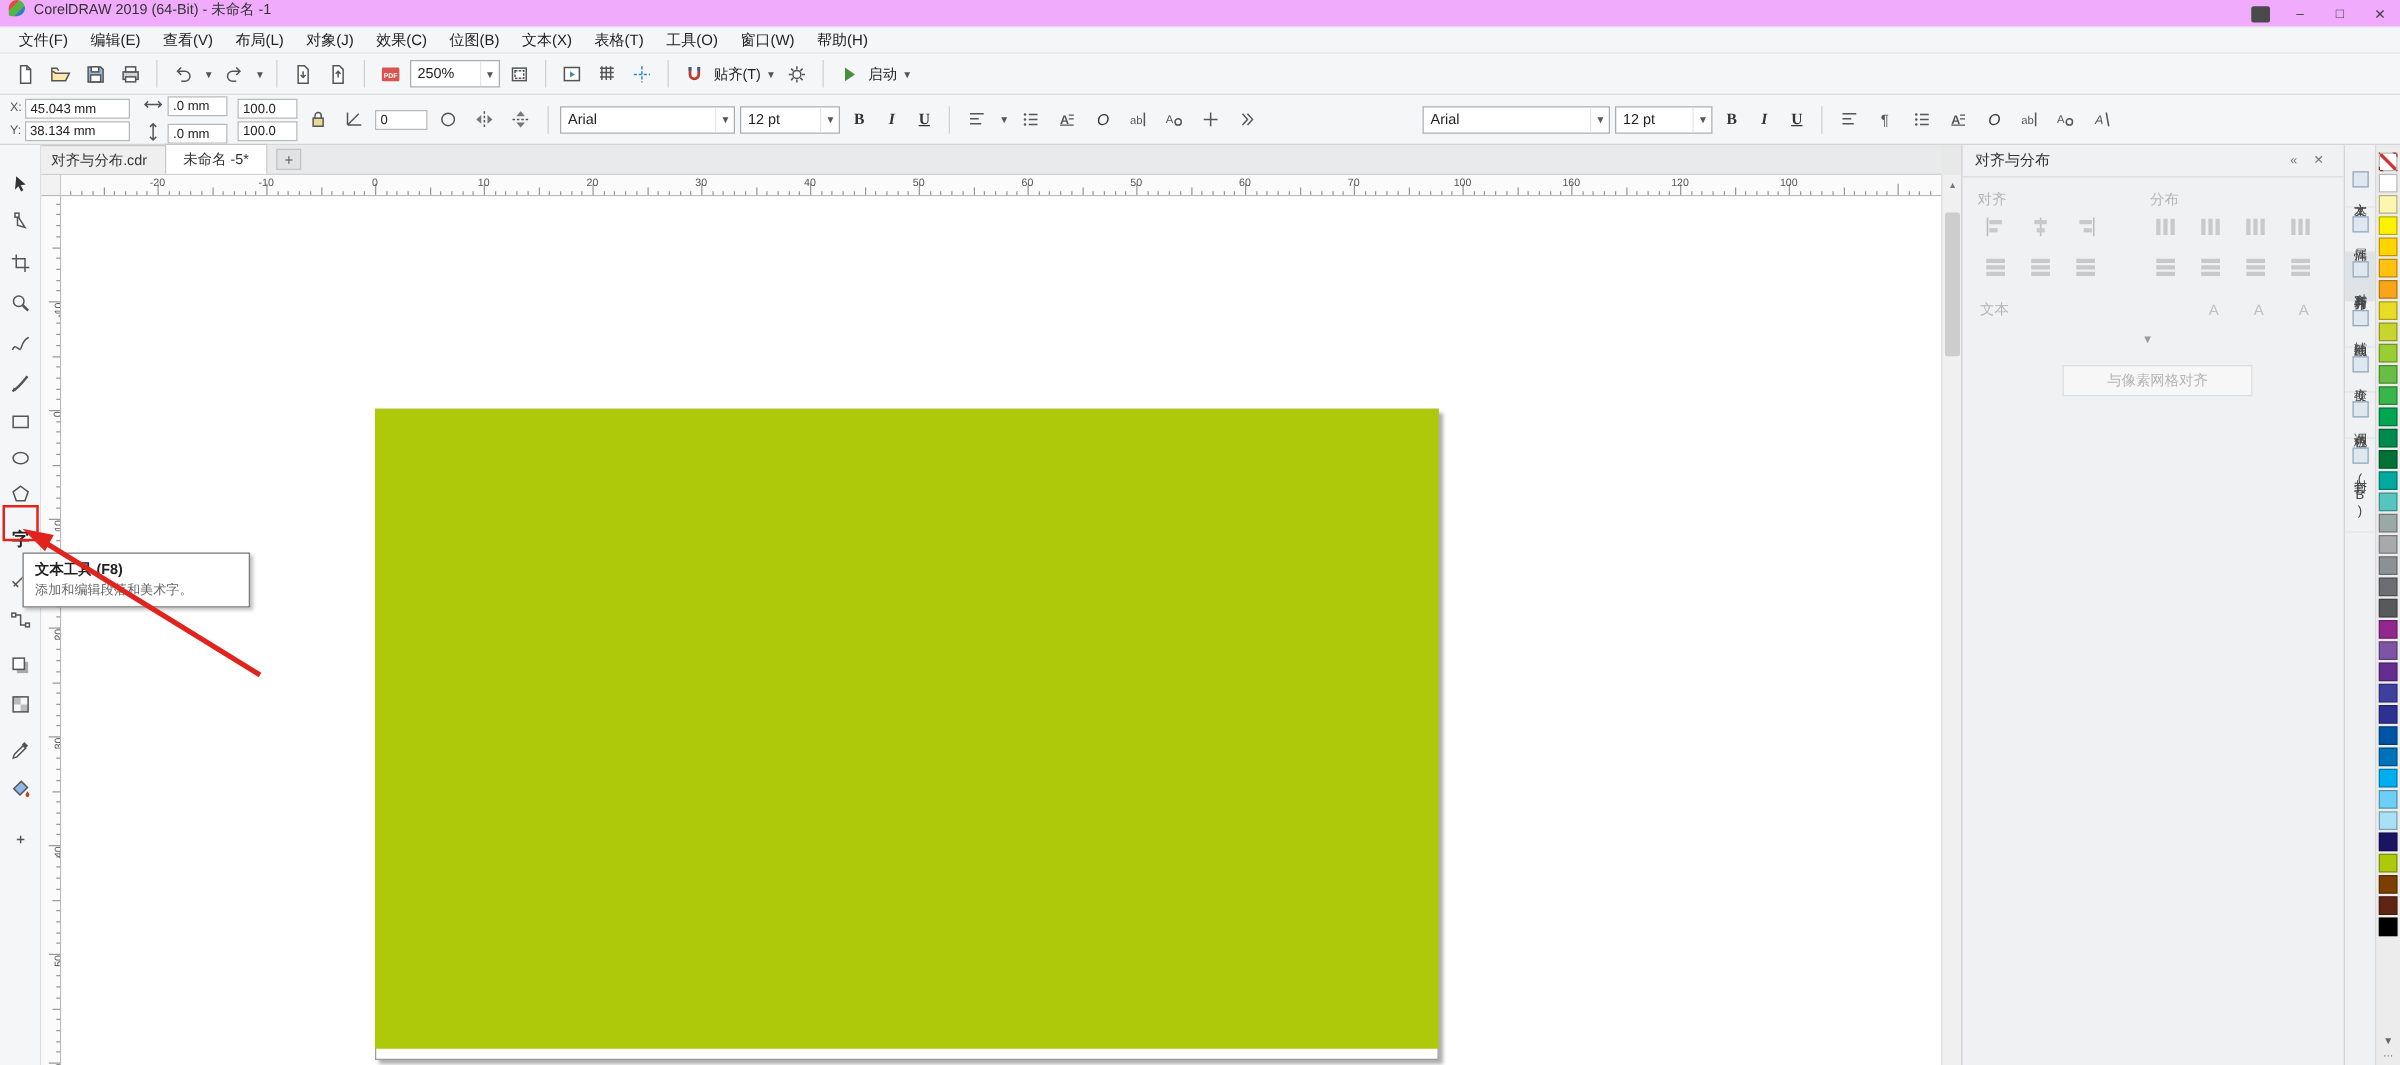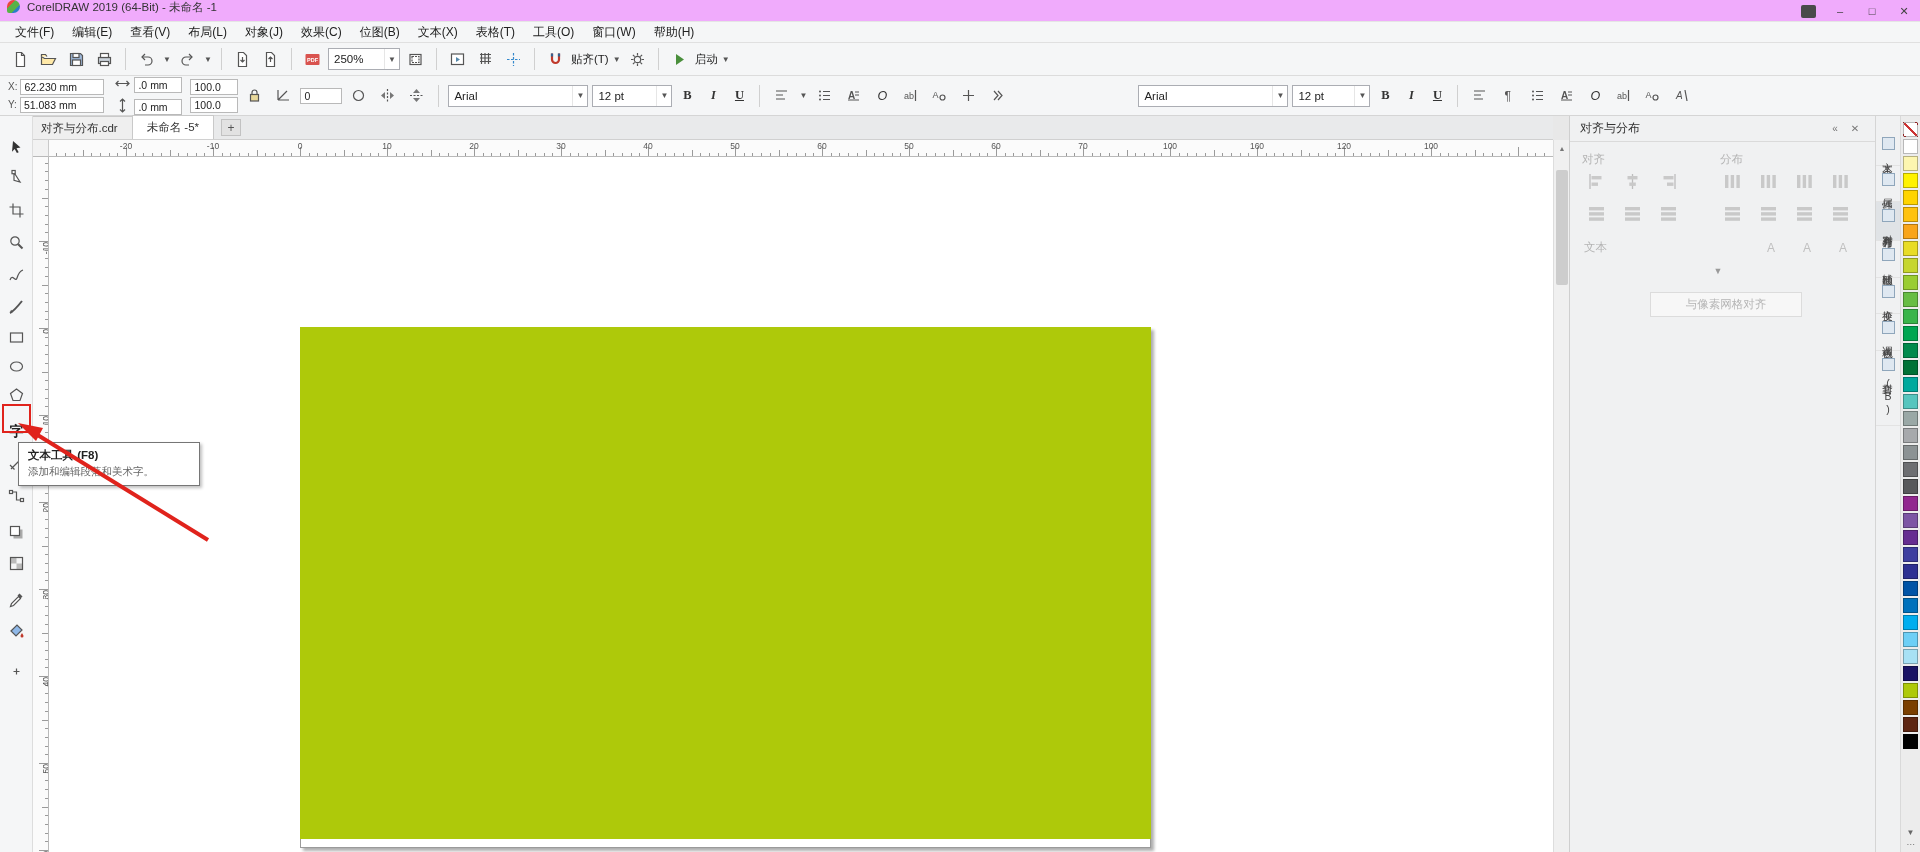--- a/index.html
+++ b/index.html
@@ -227,25 +227,25 @@
       </svg>
     </span>
   <span style="font-size:11.5px">启动</span>
   <span class="dd">▼</span>
 </div>
 
 <div id="propbar">
   <div class="stack">
     <div class="crow">
         <span class="lbl">X:</span>
-        <span class="mini">62.230 mm</span>
+        <span class="mini">45.043 mm</span>
       </div>
     <div class="crow">
         <span class="lbl">Y:</span>
-        <span class="mini">51.083 mm</span>
+        <span class="mini">38.134 mm</span>
       </div>
   </div>
   <div class="stack" style="margin-left:6px">
     <div class="crow">
         <span><svg width="17" height="17" viewBox="0 0 17 17" fill="none" stroke="#555" stroke-width="1.2">
             <path d="M2 8.5h13M4.5 6L2 8.5 4.5 11M12.5 6L15 8.5 12.5 11"></path>
           </svg></span>
         <span class="mini sm">.0 mm</span>
       </div>
     <div class="crow">

